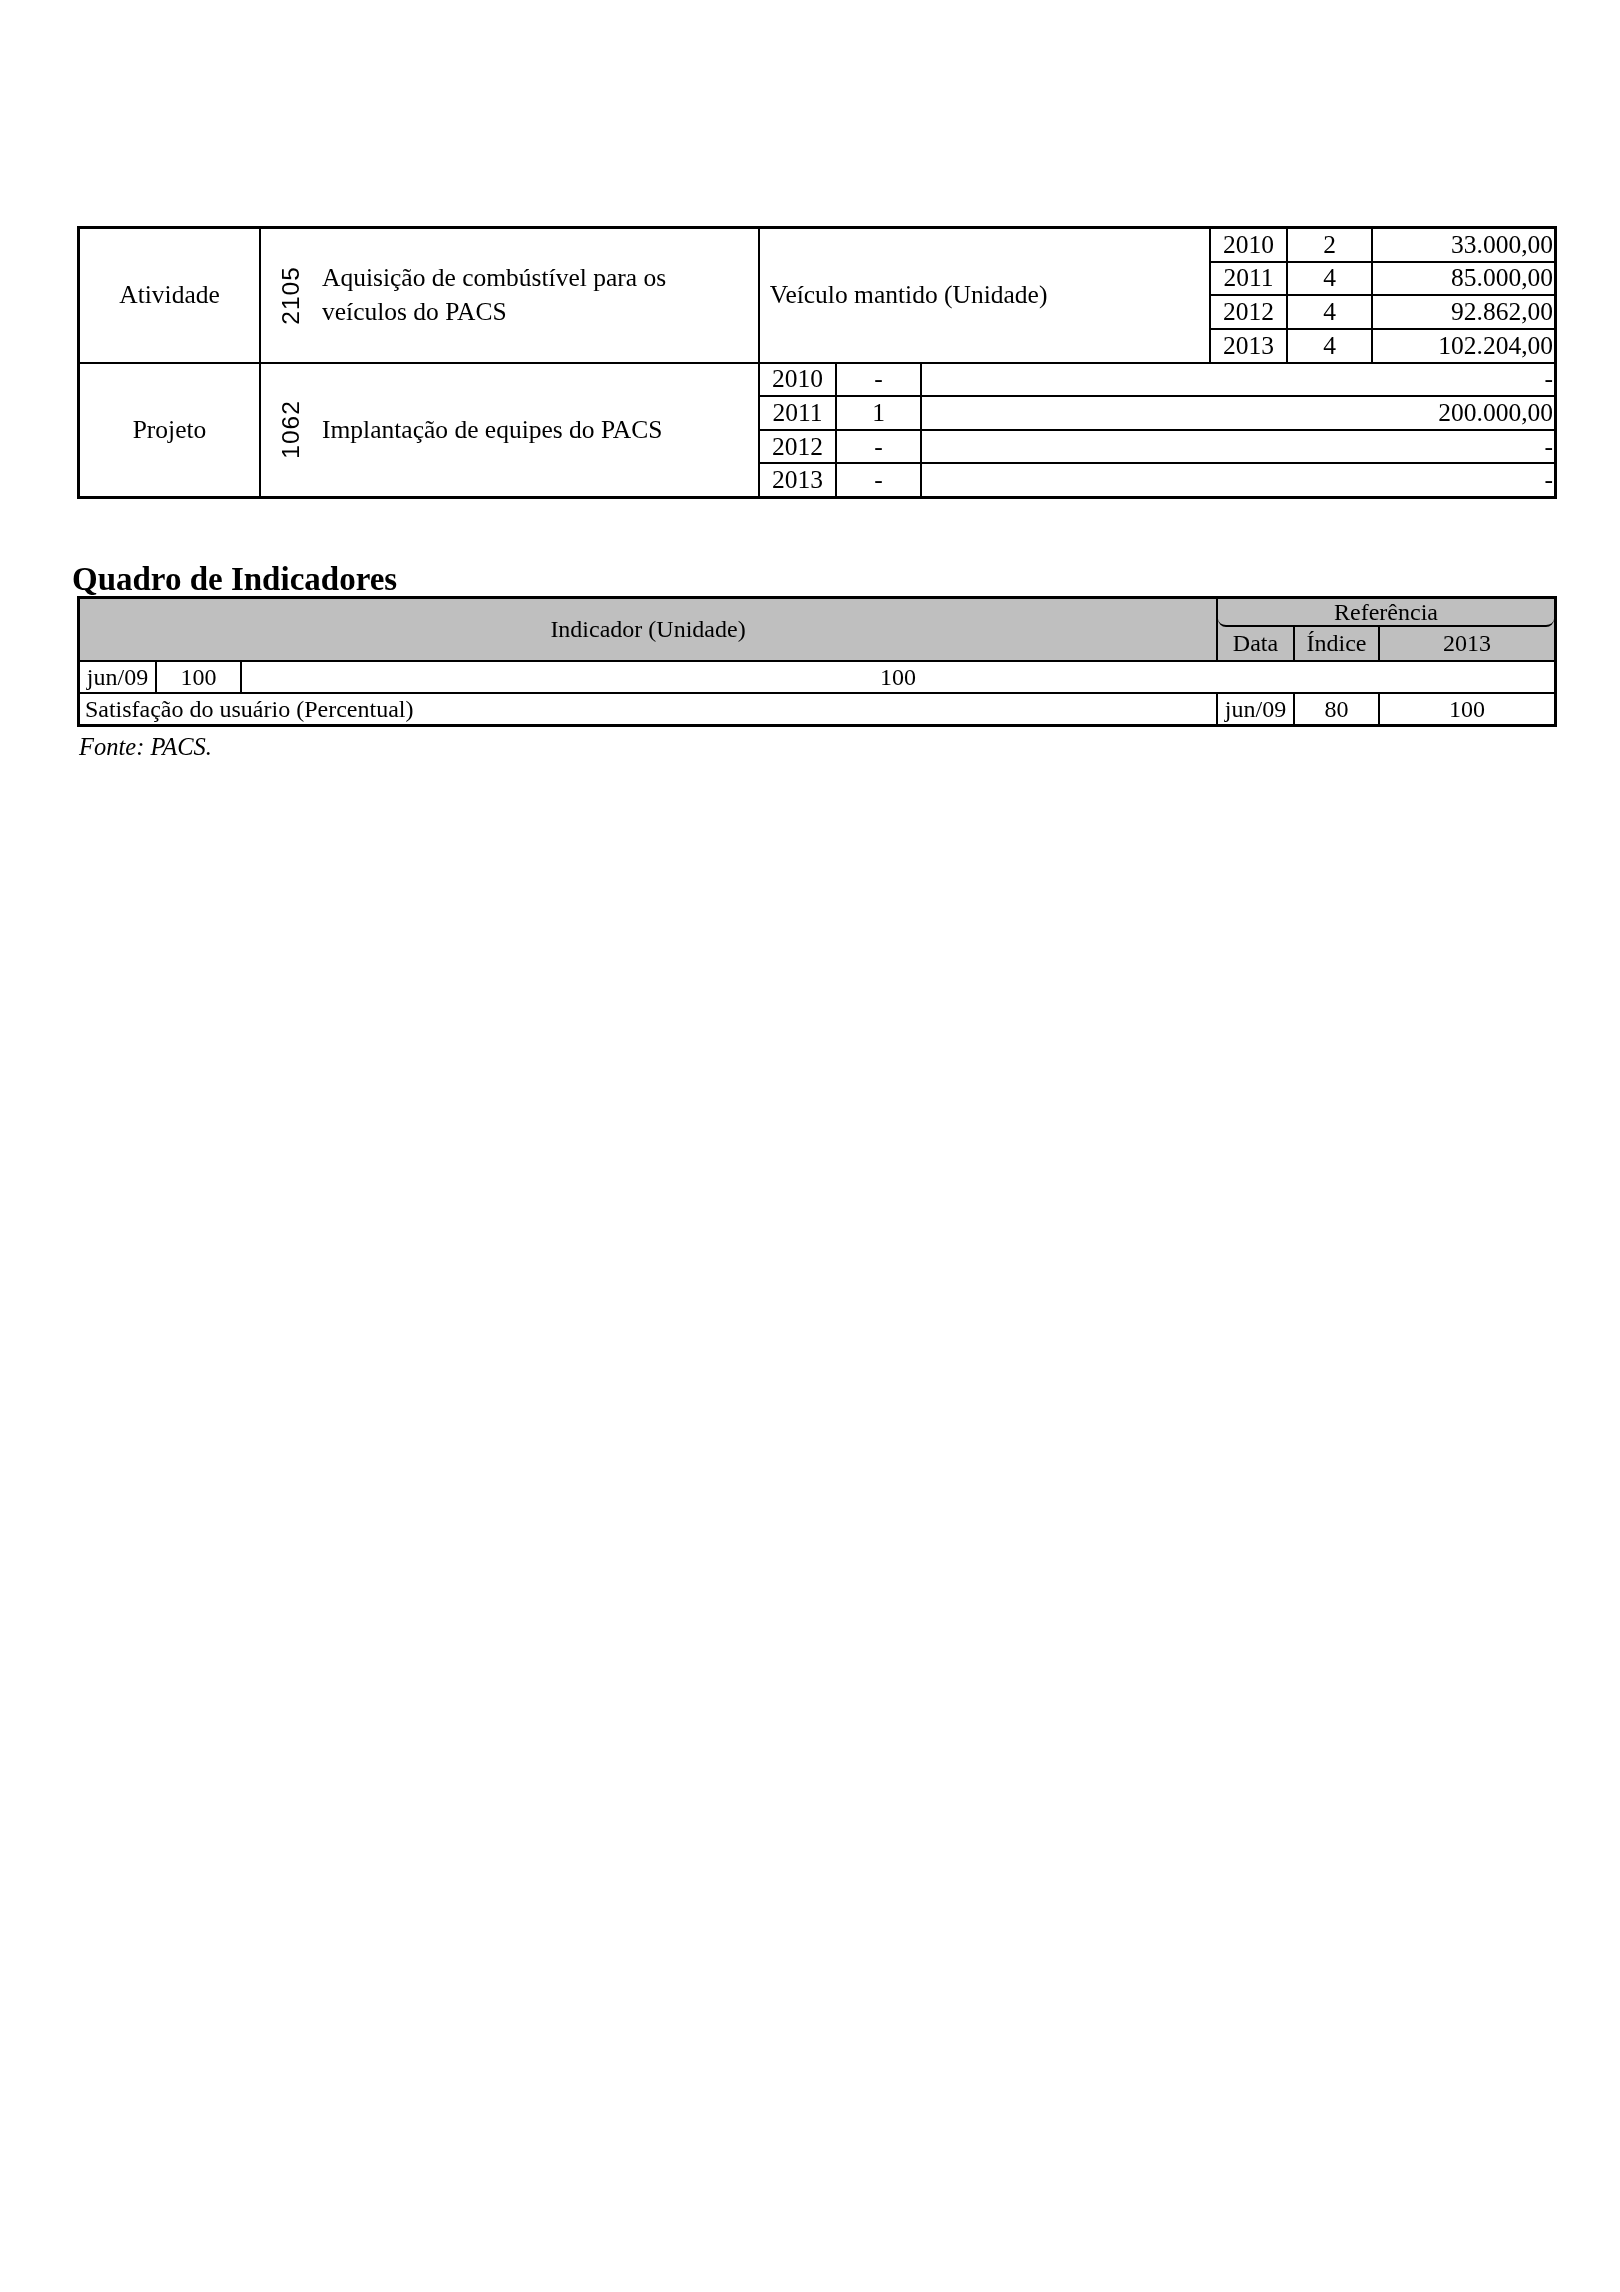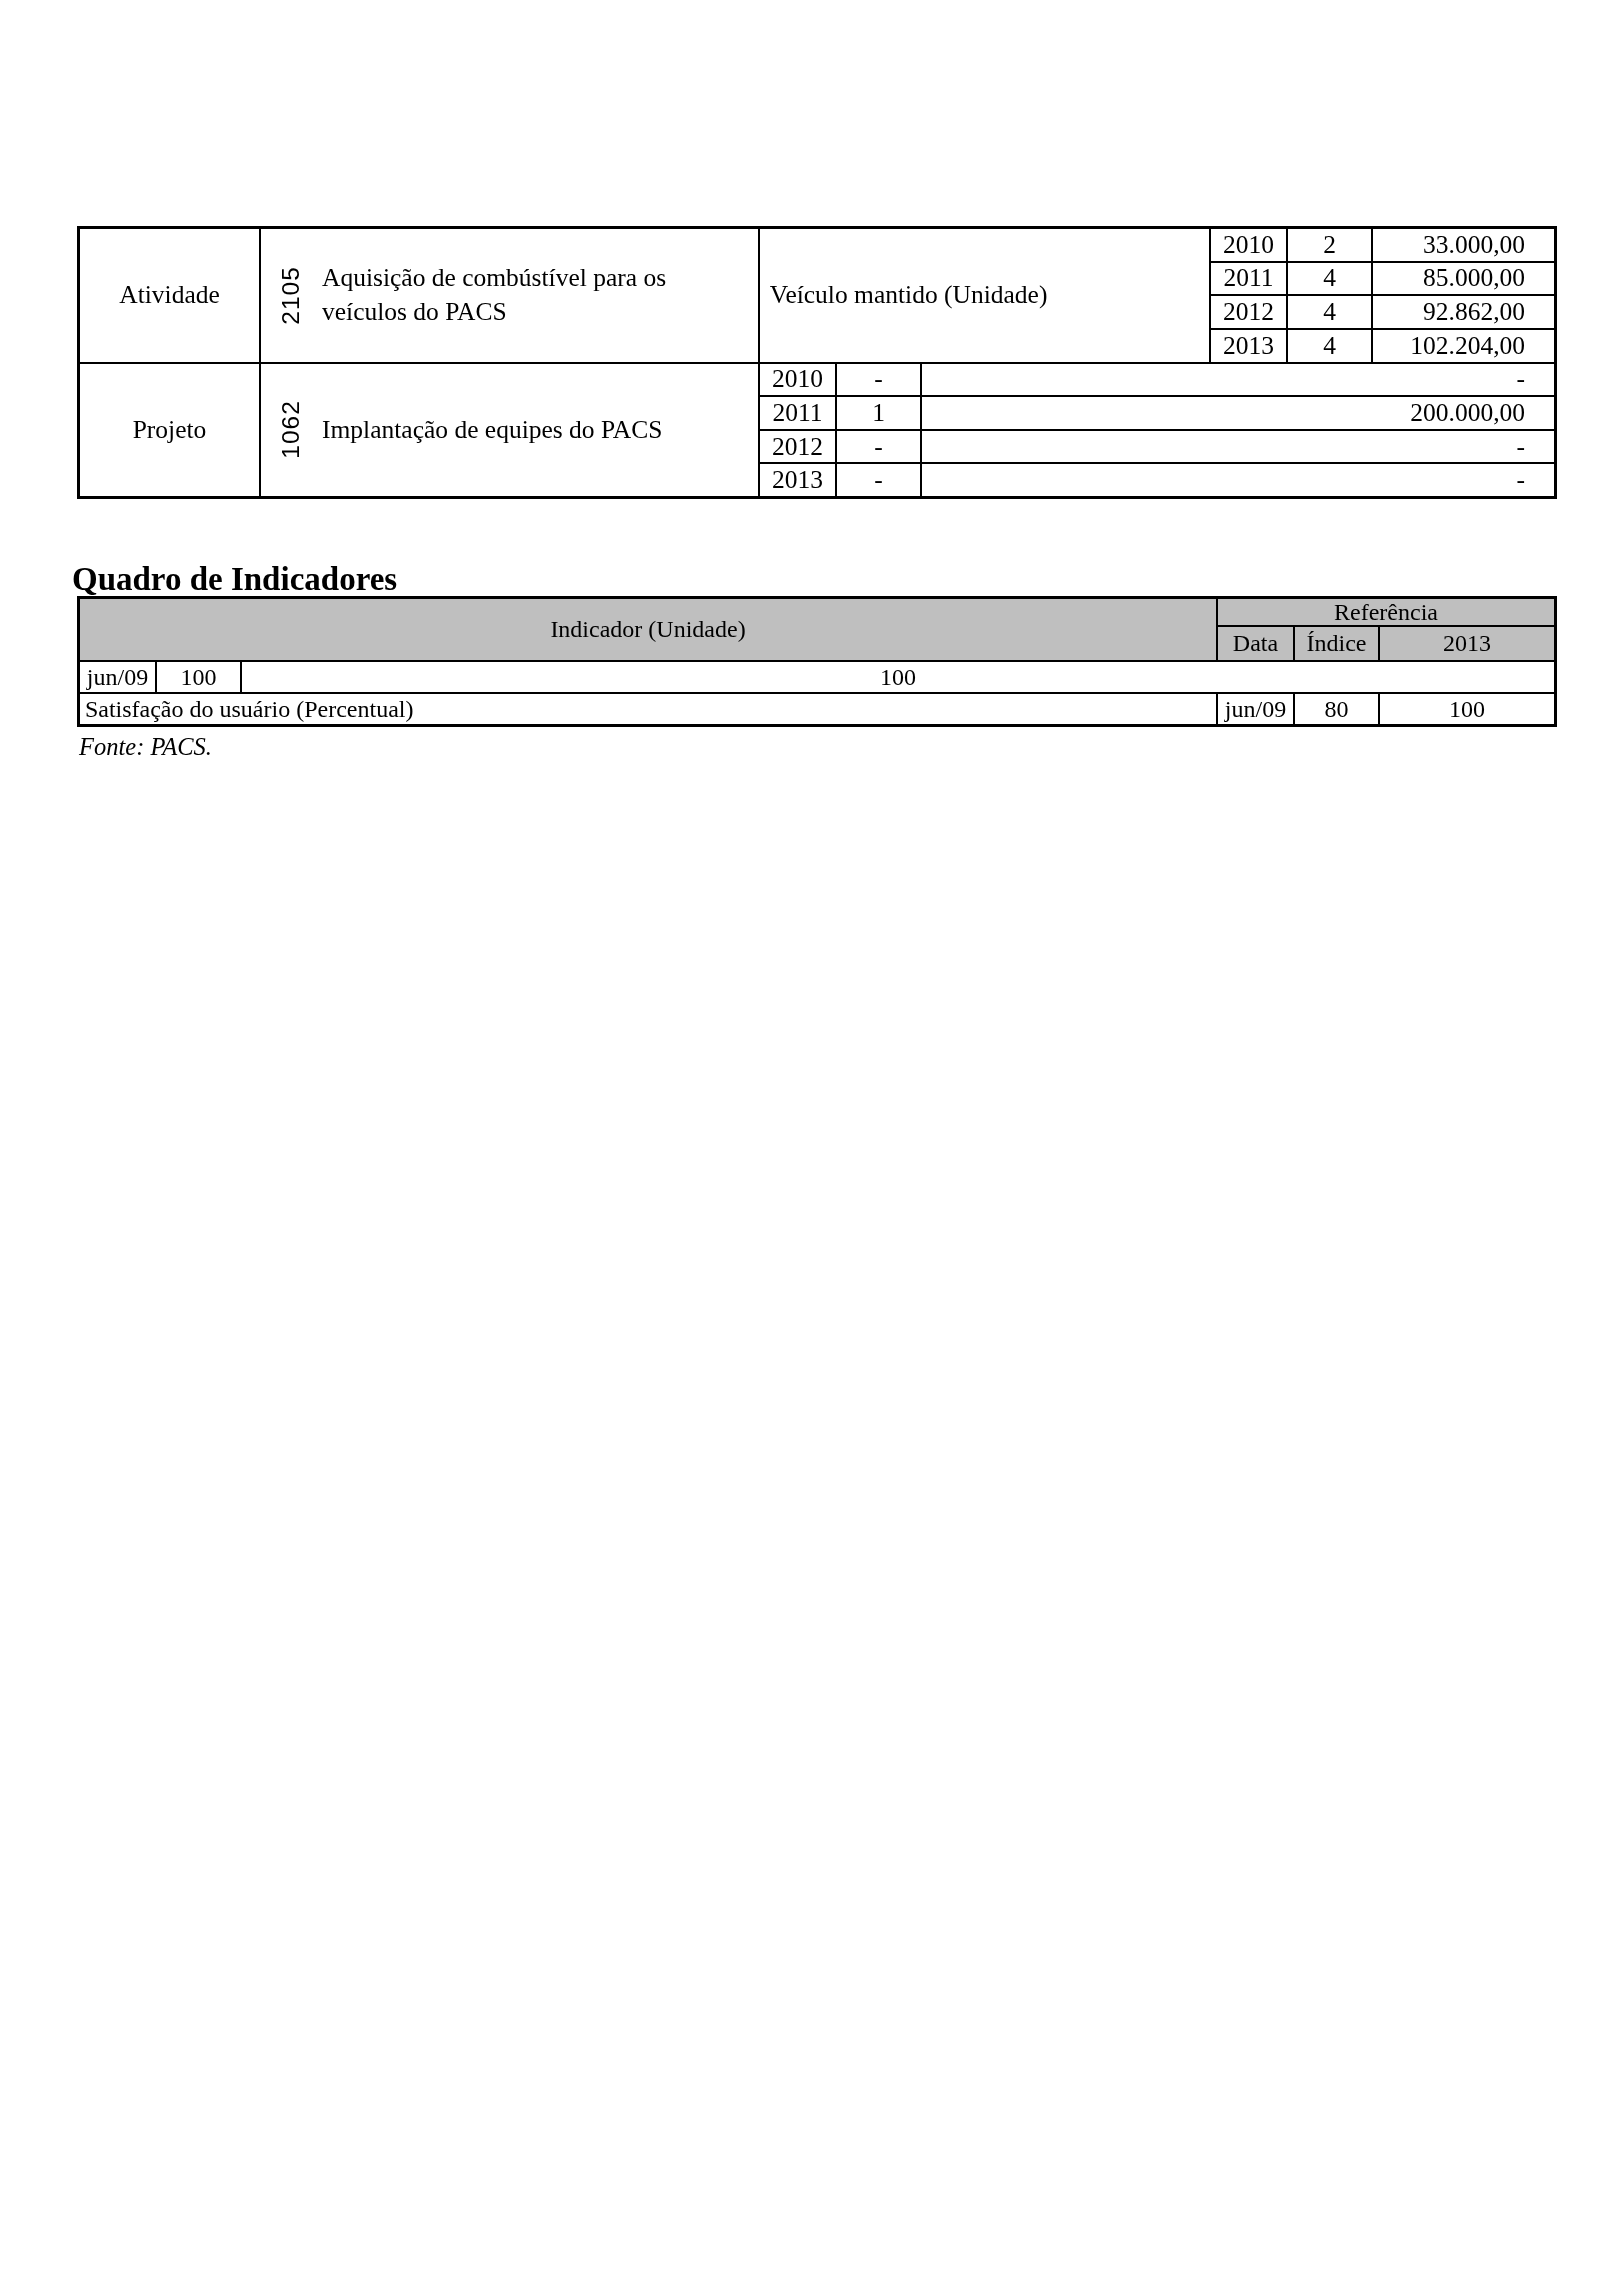--- a/index.html
+++ b/index.html
@@ -24,21 +24,21 @@
   .t1row.sep{border-top:2.9px solid #000;}
   .c1{width:181px;border-right:2.9px solid #000;display:flex;align-items:center;justify-content:center;box-sizing:border-box;}
   .c2{width:499px;border-right:2.9px solid #000;display:flex;align-items:center;box-sizing:border-box;}
   .c3{width:451px;border-right:2.9px solid #000;display:flex;align-items:center;padding-left:9.8px;box-sizing:border-box;}
   .yrs{flex:1;display:flex;flex-direction:column;}
   .yrow{flex:1;display:flex;min-height:0;}
   .yrow.ysep{border-top:2.9px solid #000;}
   .ycell{display:flex;align-items:center;justify-content:center;box-sizing:border-box;}
   .yy{width:77px;border-right:2.9px solid #000;}
   .yq{width:85px;border-right:2.9px solid #000;}
-  .yv{flex:1;justify-content:flex-end;padding-right:29px;}
+  .yv{flex:1;justify-content:flex-end;padding-right:1px;}
   .codebox{width:61px;display:flex;align-items:center;justify-content:center;flex:none;}
   .codebox span{
     transform:rotate(-90deg);
     white-space:nowrap;
     font-family:"Liberation Sans", sans-serif;
     font-size:24.5px;letter-spacing:1px;
   }
   .desc{width:397px;line-height:1.35;}
   
   .qheading{
@@ -54,21 +54,21 @@
     position:absolute;left:77px;top:596px;
     width:1480px;
     border:3.9px solid #000;
     box-sizing:border-box;
     display:flex;flex-direction:column;
     font-size:24px;line-height:1.1;
   }
   .t2 .hblock{display:flex;height:61px;background:#bfbfbf;}
   .hind{width:1138px;border-right:2.9px solid #000;display:flex;align-items:center;justify-content:center;box-sizing:border-box;}
   .href{flex:1;display:flex;flex-direction:column;}
-  .hreftitle{height:28px;border-bottom:2.9px solid #000;display:flex;align-items:center;justify-content:center;box-sizing:border-box;}
+  .hreftitle{height:28px;border-bottom:2.9px solid #000;display:flex;align-items:center;justify-content:center;box-sizing:border-box;border-radius:8px;}
   .hrefcols{flex:1;display:flex;}
   .hd{width:77px;border-right:2.9px solid #000;display:flex;align-items:center;justify-content:center;box-sizing:border-box;}
   .hi{width:85px;border-right:2.9px solid #000;display:flex;align-items:center;justify-content:center;box-sizing:border-box;}
   .h13{flex:1;display:flex;align-items:center;justify-content:center;}
   .drow{display:flex;height:30px;border-top:2.9px solid #000;background:#fff;}
   .dind{width:1138px;border-right:2.9px solid #000;display:flex;align-items:center;padding-left:4.9px;box-sizing:border-box;}
   .dd{width:77px;border-right:2.9px solid #000;display:flex;align-items:center;justify-content:center;box-sizing:border-box;}
   .di{width:85px;border-right:2.9px solid #000;display:flex;align-items:center;justify-content:center;box-sizing:border-box;}
   .d13{flex:1;display:flex;align-items:center;justify-content:center;}
 </style>

